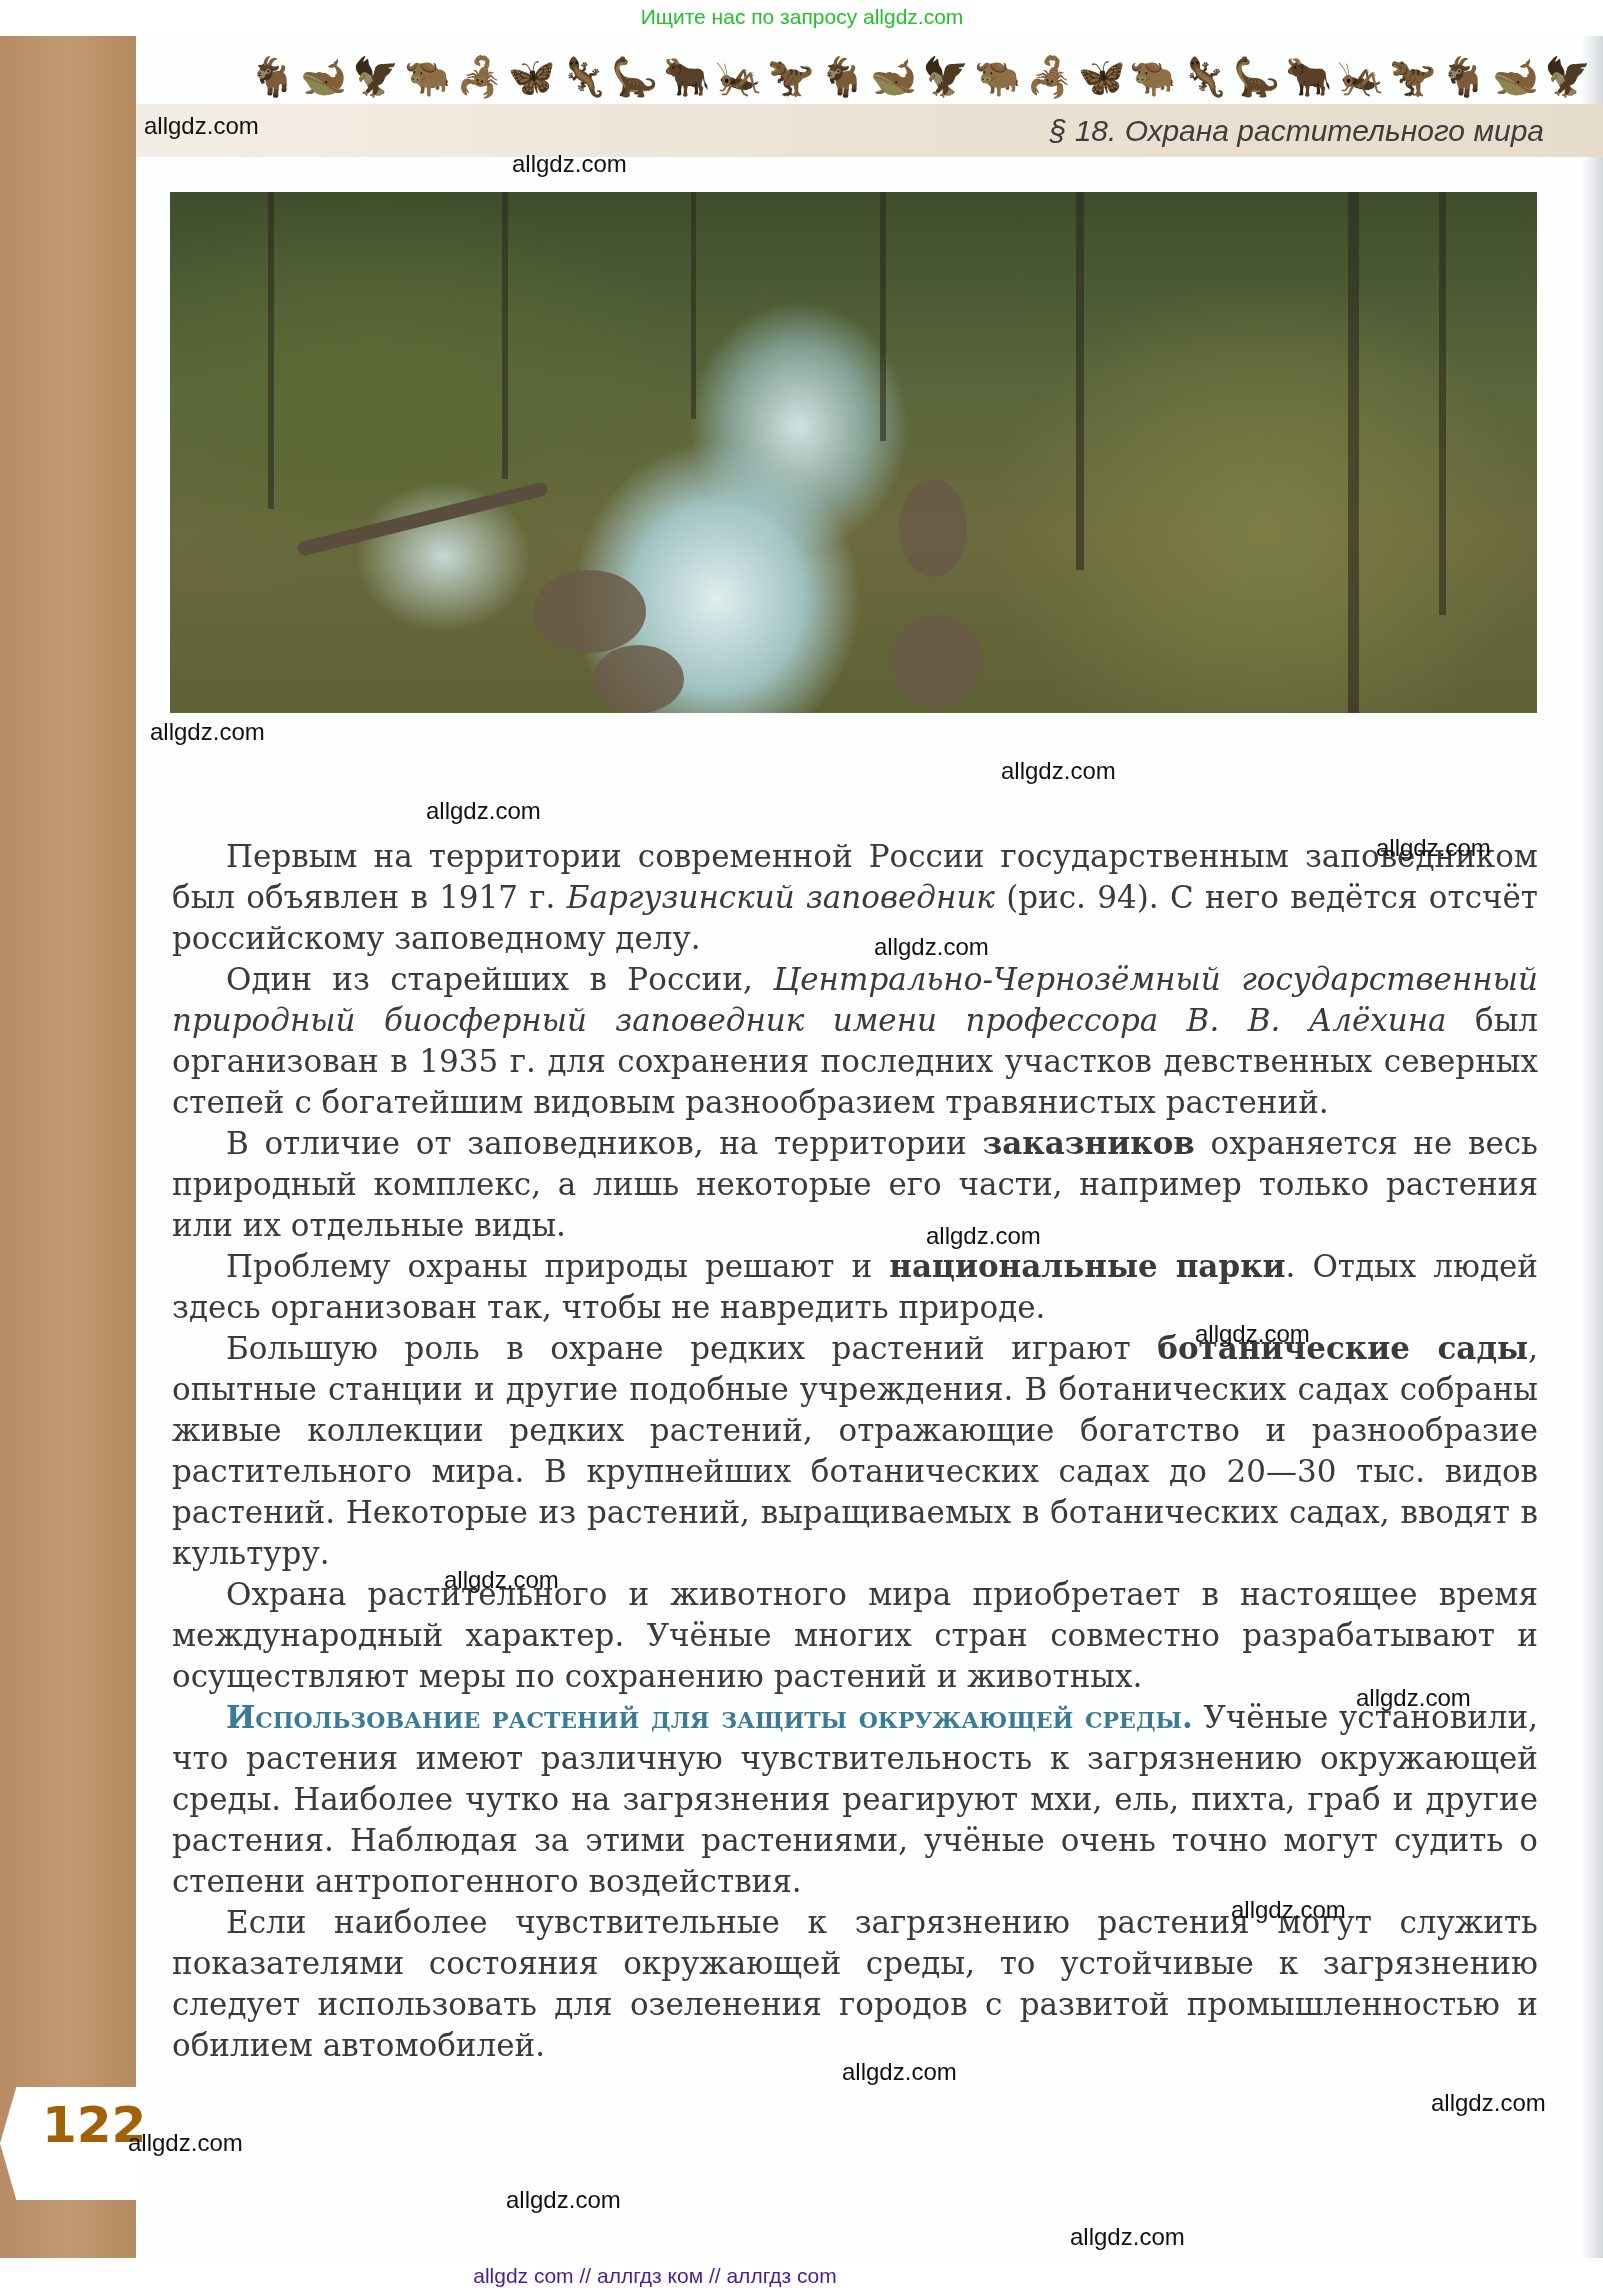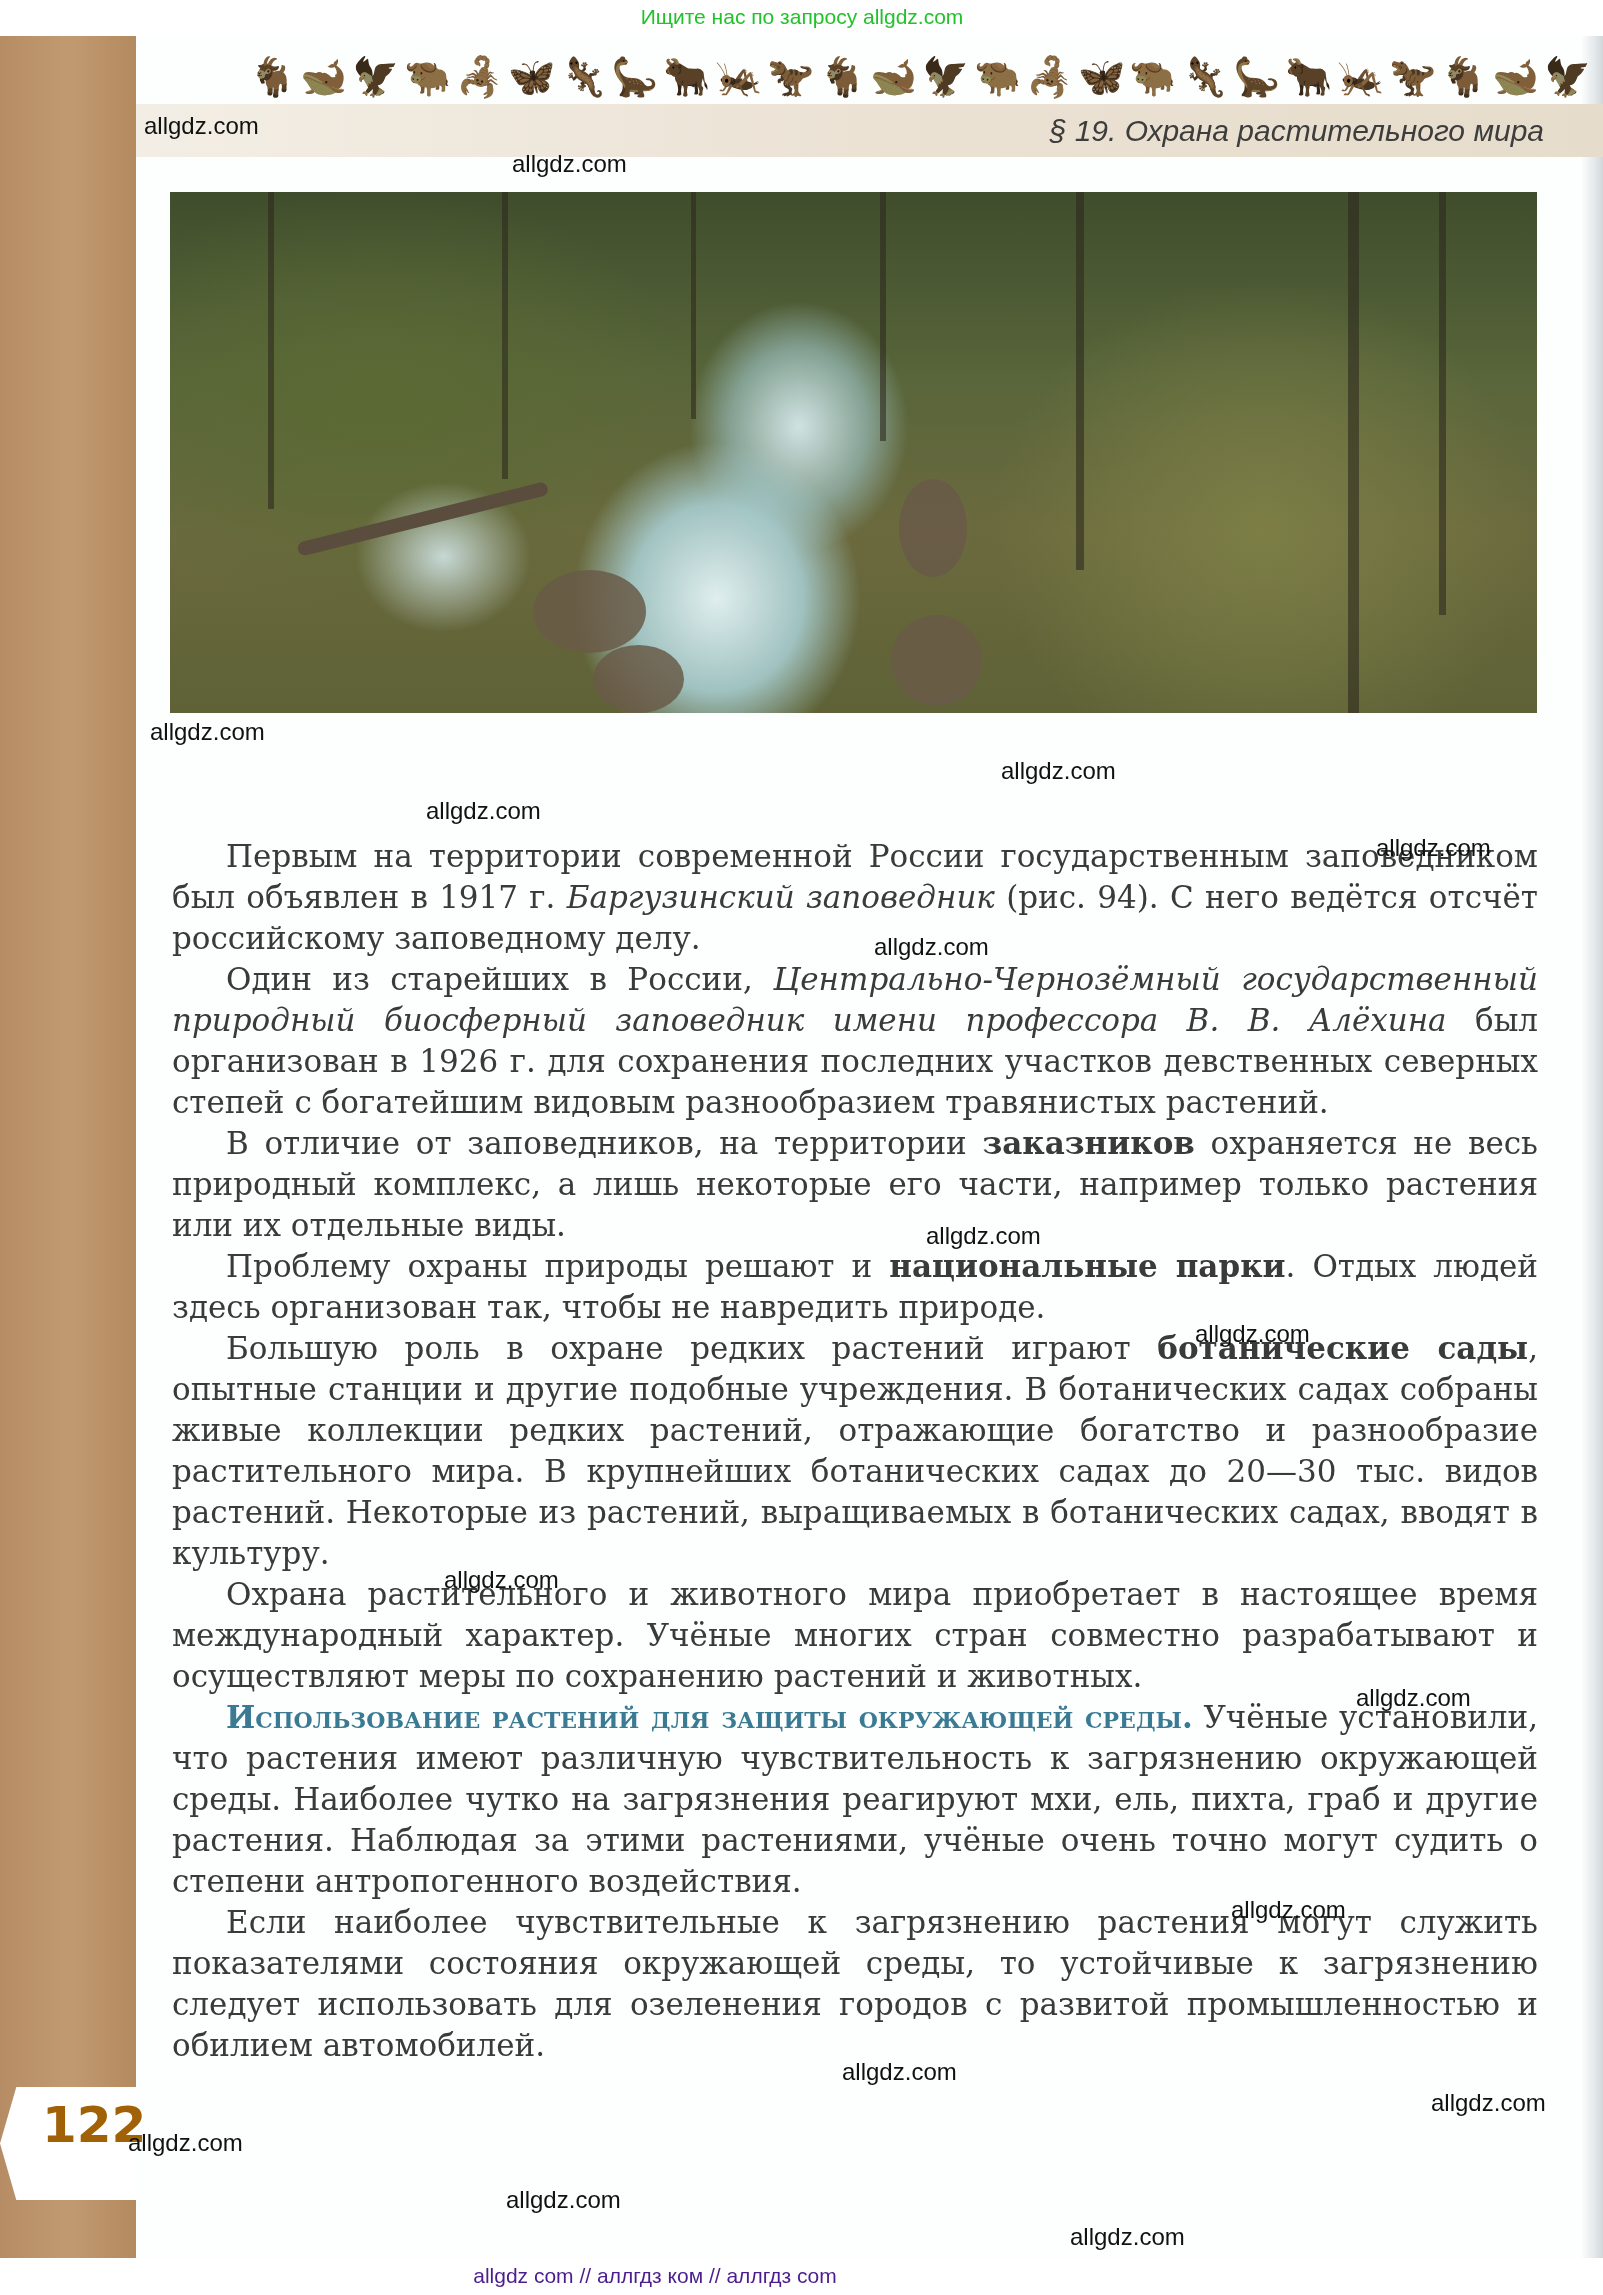--- a/index.html
+++ b/index.html
@@ -104,42 +104,42 @@
 
 <div class="page">
   <div class="spine"></div>
   <div class="right-edge"></div>
 
   <div class="animal-strip">
     <span style="filter: sepia(1) saturate(2) hue-rotate(-10deg) brightness(0.55);">🐐🐋🦅🐃🦂🦋🦎🦕🐂🦗🦖🐐🐋🦅🐃🦂🦋🐃🦎🦕🐂🦗🦖🐐🐋🦅</span>
   </div>
 
   <div class="header-band">
-    <span class="section-title">§ 19. Охрана растительного мира</span>
+    <span class="section-title">§ 18. Охрана растительного мира</span>
   </div>
 
   <div class="photo" title="Река Давша — горная река в хвойном лесу">
     <div class="trunk" style="left:98px;height:317px;"></div>
     <div class="trunk" style="left:332px;height:287px;"></div>
     <div class="trunk" style="left:521px;height:227px;width:4.5px;"></div>
     <div class="trunk" style="left:710px;height:249px;"></div>
     <div class="trunk" style="left:906px;height:378px;width:7.6px;"></div>
     <div class="trunk" style="left:1178px;height:521px;width:10.6px;"></div>
     <div class="trunk" style="left:1269px;height:423px;width:6.8px;"></div>
     <div class="log" style="left:128px;top:351px;width:257px;transform:rotate(-14deg);"></div>
     <div class="rock" style="left:363px;top:378px;width:113px;height:83px;"></div>
     <div class="rock" style="left:423px;top:453px;width:91px;height:68px;"></div>
     <div class="rock" style="left:721px;top:423px;width:91px;height:91px;"></div>
     <div class="rock" style="left:729px;top:287px;width:68px;height:98px;"></div>
   </div>
 
 
   <div class="body-text" id="body-text">
       <p><span>Первым на территории современной России государственным заповедником был объявлен в 1917 г. </span><span class="i">Баргузинский заповедник</span><span> (рис. 94). С него ведётся отсчёт российскому заповедному делу.</span></p>
-      <p><span>Один из старейших в России, </span><span class="i">Центрально-Чернозёмный государственный природный биосферный заповедник имени профессора В. В. Алёхина</span><span> был организован в 1926 г. для сохранения последних участков девственных северных степей с богатейшим видовым разнообразием травянистых растений.</span></p>
+      <p><span>Один из старейших в России, </span><span class="i">Центрально-Чернозёмный государственный природный биосферный заповедник имени профессора В. В. Алёхина</span><span> был организован в 1935 г. для сохранения последних участков девственных северных степей с богатейшим видовым разнообразием травянистых растений.</span></p>
       <p><span>В отличие от заповедников, на территории </span><span class="b">заказников</span><span> охраняется не весь природный комплекс, а лишь некоторые его части, например только растения или их отдельные виды.</span></p>
       <p><span>Проблему охраны природы решают и </span><span class="b">национальные парки</span><span>. Отдых людей здесь организован так, чтобы не навредить природе.</span></p>
       <p><span>Большую роль в охране редких растений играют </span><span class="b">ботанические сады</span><span>, опытные станции и другие подобные учреждения. В ботанических садах собраны живые коллекции редких растений, отражающие богатство и разнообразие растительного мира. В крупнейших ботанических садах до 20—30 тыс. видов растений. Некоторые из растений, выращиваемых в ботанических садах, вводят в культуру.</span></p>
       <p><span>Охрана растительного и животного мира приобретает в настоящее время международный характер. Учёные многих стран совместно разрабатывают и осуществляют меры по сохранению растений и животных.</span></p>
       <p><span class="hl">Использование растений для защиты окружающей среды.</span><span> Учёные установили, что растения имеют различную чувствительность к загрязнению окружающей среды. Наиболее чутко на загрязнения реагируют мхи, ель, пихта, граб и другие растения. Наблюдая за этими растениями, учёные очень точно могут судить о степени антропогенного воздействия.</span></p>
       <p><span>Если наиболее чувствительные к загрязнению растения могут служить показателями состояния окружающей среды, то устойчивые к загрязнению следует использовать для озеленения городов с развитой промышленностью и обилием автомобилей.</span></p>
     </div>
 
   <div class="page-tab"></div>
   <div class="page-number">122</div>

